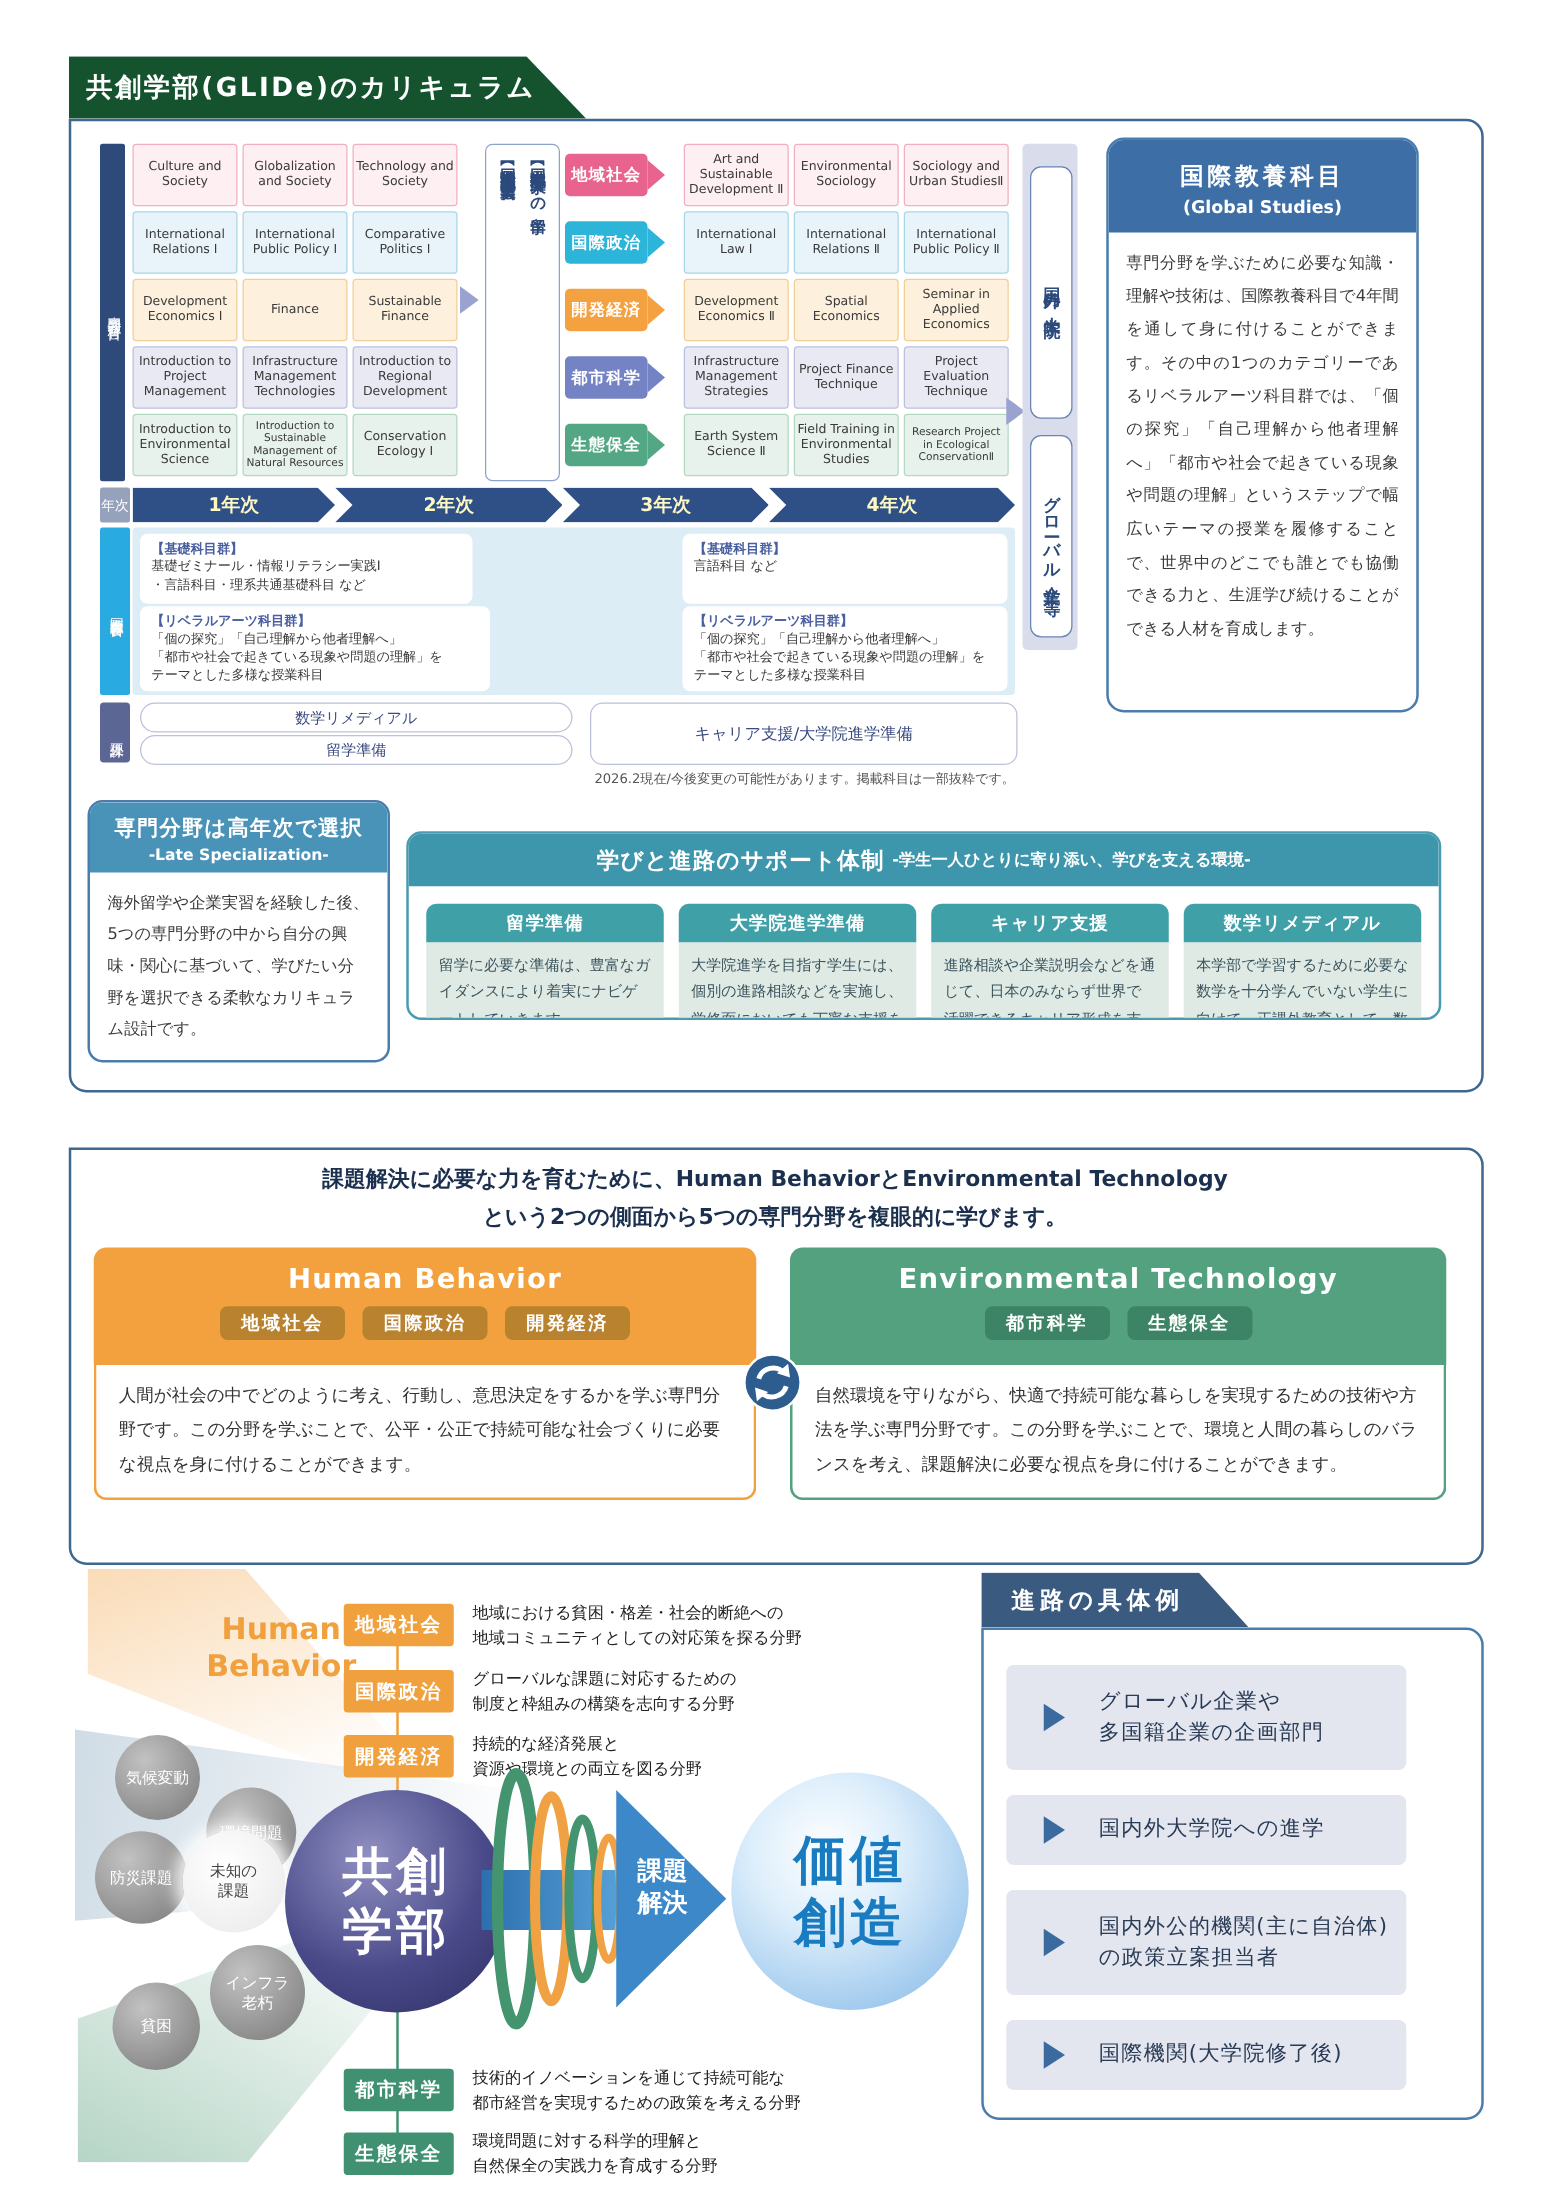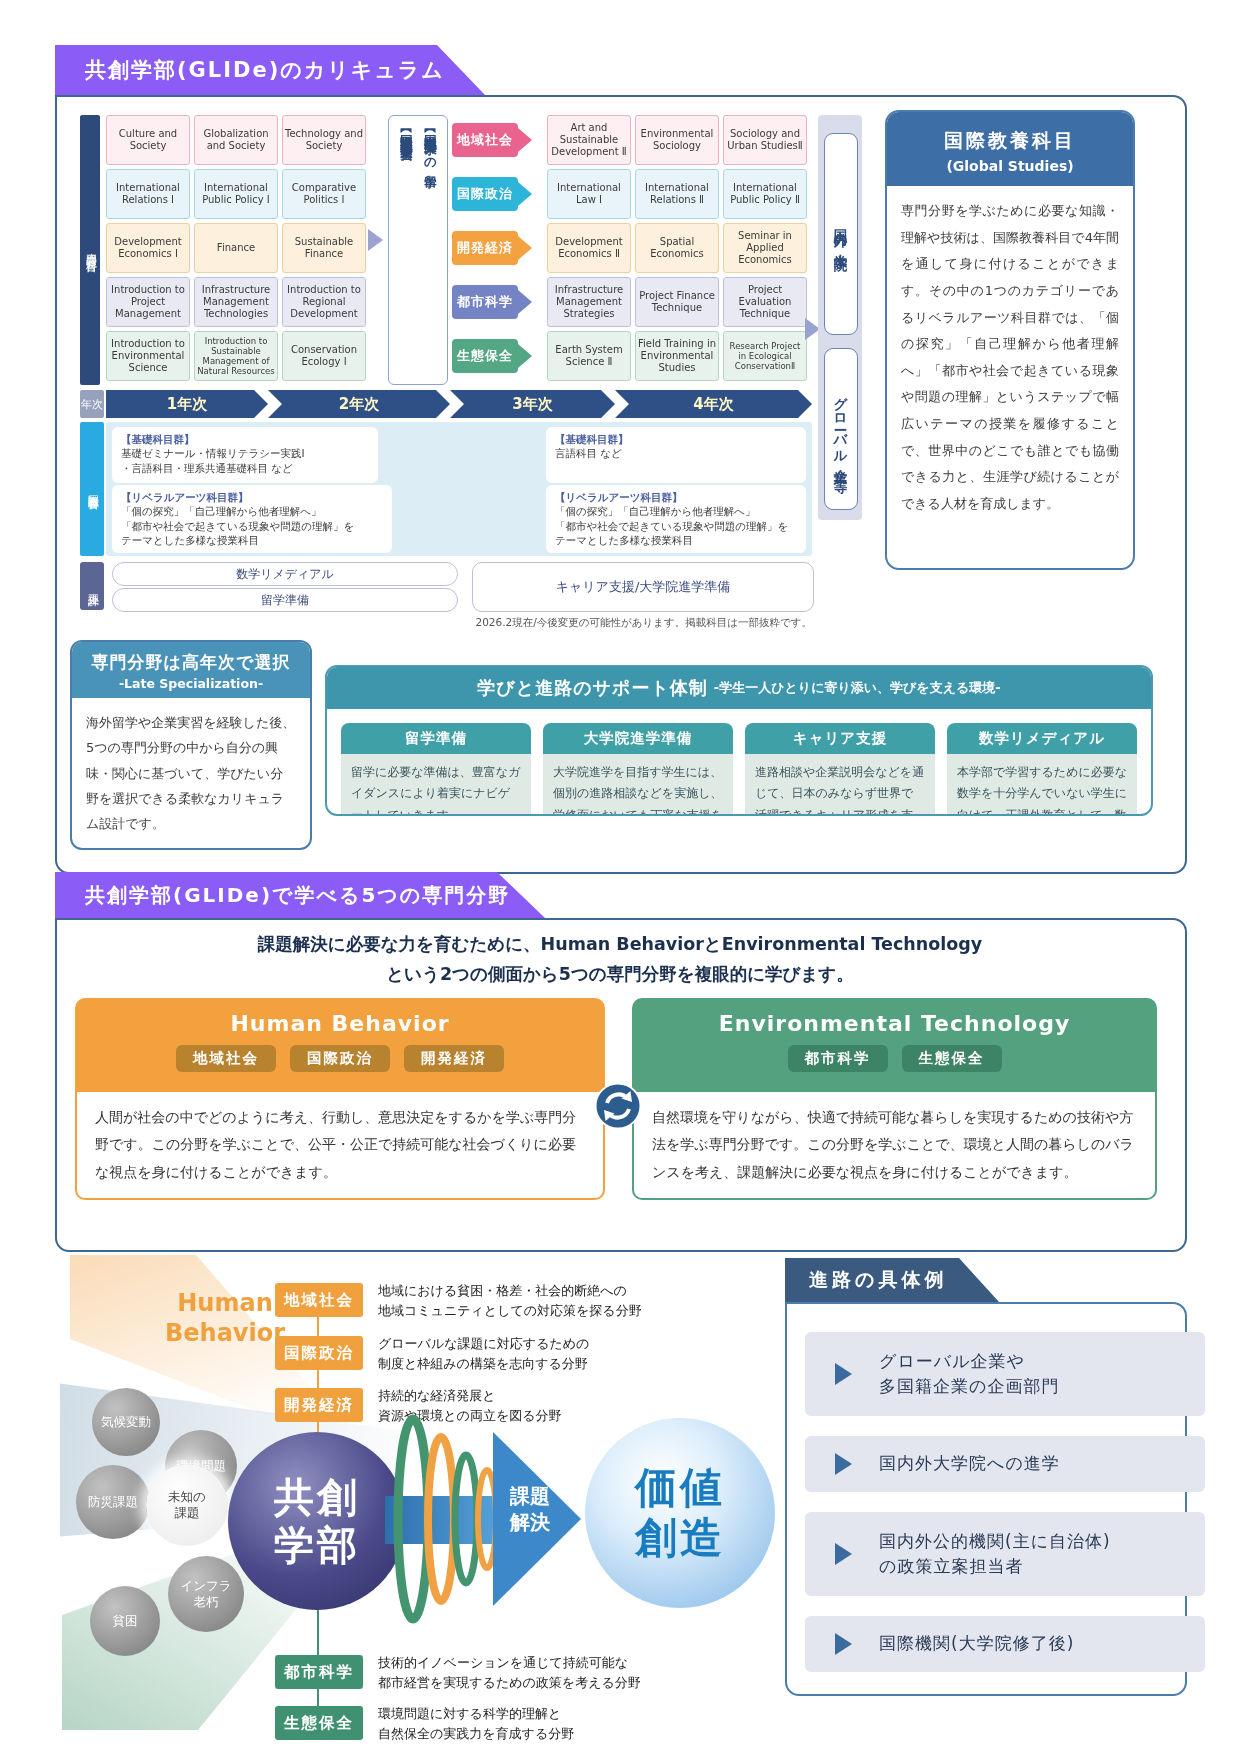--- a/index.html
+++ b/index.html
@@ -4,21 +4,21 @@
 <style>
   html,body{margin:0;padding:0;background:#fff;}
   body{font-family:"DejaVu Sans","Liberation Sans",sans-serif;color:#333;}
   .page{position:relative;width:1240px;height:1754px;margin:0 auto;background:#fff;overflow:hidden;}
   .abs{position:absolute;}
   .pre{white-space:pre-line;}
   .vt{writing-mode:vertical-rl;}
   .flexc{display:flex;align-items:center;justify-content:center;}
 
   
-  .tab{background:#8b5cf6;color:#fff;font-weight:bold;display:flex;align-items:center;padding-left:30px;letter-spacing:2px;clip-path:polygon(0 0,calc(100% - 48px) 0,100% 100%,0 100%);}
+  .tab{background:#14532d;color:#fff;font-weight:bold;display:flex;align-items:center;padding-left:14px;letter-spacing:2px;clip-path:polygon(0 0,calc(100% - 48px) 0,100% 100%,0 100%);}
   .secbox{border:2px solid #3e688f;border-radius:0 14px 14px 14px;background:#fff;}
 
   
   .grid{display:grid;grid-template-columns:repeat(3,84px);grid-template-rows:repeat(5,50px);gap:4px;}
   .cell{font-size:10px;line-height:1.18;text-align:center;display:flex;align-items:center;justify-content:center;border-radius:3px;border:1px solid;padding:1px 2px;color:#3a3a3a;background:#fff;}
   .sm{font-size:8.5px;}
   .r0{background:#fdeff2;border-color:#f2afc1;}
   .r1{background:#e8f4fa;border-color:#a7d6e9;}
   .r2{background:#fdf1de;border-color:#f3cd96;}
   .r3{background:#e9e9f4;border-color:#bcc0dc;}
@@ -92,21 +92,21 @@
   .rdesc{font-size:13px;line-height:1.55;color:#222;}
   .vline{width:2px;}
   .bub{border-radius:50%;display:flex;align-items:center;justify-content:center;text-align:center;color:#fff;font-size:12.5px;line-height:1.3;background:radial-gradient(circle at 35% 30%,#c2c2c2,#8b8b8b 75%);}
   .bub.bw{background:radial-gradient(circle at 40% 35%,#ffffff,#ededed 80%);color:#444;box-shadow:0 0 14px 6px rgba(255,255,255,.9);}
   .sphere-k{border-radius:50%;background:radial-gradient(circle at 38% 30%,#9090c2,#4a4a8a 55%,#34346c 90%);color:#fff;font-size:40px;font-weight:bold;line-height:1.2;text-align:center;display:flex;align-items:center;justify-content:center;letter-spacing:3px;}
   .sphere-v{border-radius:50%;background:radial-gradient(circle at 40% 33%,#ffffff 0%,#ddeefb 35%,#a3cbee 75%,#82b4e2 100%);color:#1a7cc0;font-size:42px;font-weight:bold;line-height:1.2;text-align:center;display:flex;align-items:center;justify-content:center;letter-spacing:3px;}
   .solve{color:#fff;font-size:20px;font-weight:bold;line-height:1.3;text-align:center;}
 
   .ctab{background:#3b5a80;color:#fff;font-size:19px;font-weight:bold;display:flex;align-items:center;padding-left:24px;letter-spacing:4px;clip-path:polygon(0 0,calc(100% - 40px) 0,100% 100%,0 100%);}
   .cbox{border:2px solid #4a7cac;border-radius:0 14px 14px 14px;background:#fff;}
-  .citem{position:absolute;left:18px;width:400px;background:#e3e6ef;border-radius:6px;display:flex;align-items:center;padding-left:30px;gap:16px;box-sizing:border-box;}
+  .citem{position:absolute;left:18px;width:320px;background:#e3e6ef;border-radius:6px;display:flex;align-items:center;padding-left:30px;gap:16px;box-sizing:border-box;}
   .citem .tri{width:0;height:0;border:11px solid transparent;border-left:17px solid #3a6a9e;flex:none;}
   .citem .tx{font-size:17px;line-height:1.5;color:#2a3b55;letter-spacing:1px;}
 </style>
 </head>
 <body>
 
 <div class="page">
 
   <div class="abs tab" style="left:55px;top:45px;width:400px;height:50px;font-size:21px;">
       <span>共創学部(GLIDe)のカリキュラム</span>
@@ -236,23 +236,20 @@
         <div class="ch">キャリア支援</div>
         <div class="cb">進路相談や企業説明会などを通じて、日本のみならず世界で活躍できるキャリア形成を支援します。</div>
       </div>
       <div class="card">
         <div class="ch">数学リメディアル</div>
         <div class="cb">本学部で学習するために必要な数学を十分学んでいない学生に向けて、正課外教育として、数学の補習講座を提供します。</div>
       </div>
     </div>
   </div>
 
-  <div class="abs tab" style="left:55px;top:872px;width:460px;height:46px;font-size:20px;">
-      <span>共創学部(GLIDe)で学べる5つの専門分野</span>
-    </div>
   <div class="abs secbox" style="left:55px;top:918px;width:1128px;height:330px;"></div>
   <div class="abs intro" style="left:120px;top:930px;width:1000px;">
     <div>課題解決に必要な力を育むために、Human BehaviorとEnvironmental Technology</div>
     <div>という2つの側面から5つの専門分野を複眼的に学びます。</div>
   </div>
 
   <div class="abs fcard hbc" style="left:75px;top:998px;width:530px;">
     <div class="top">
       <span class="t">Human Behavior</span>
       <div class="tags">

